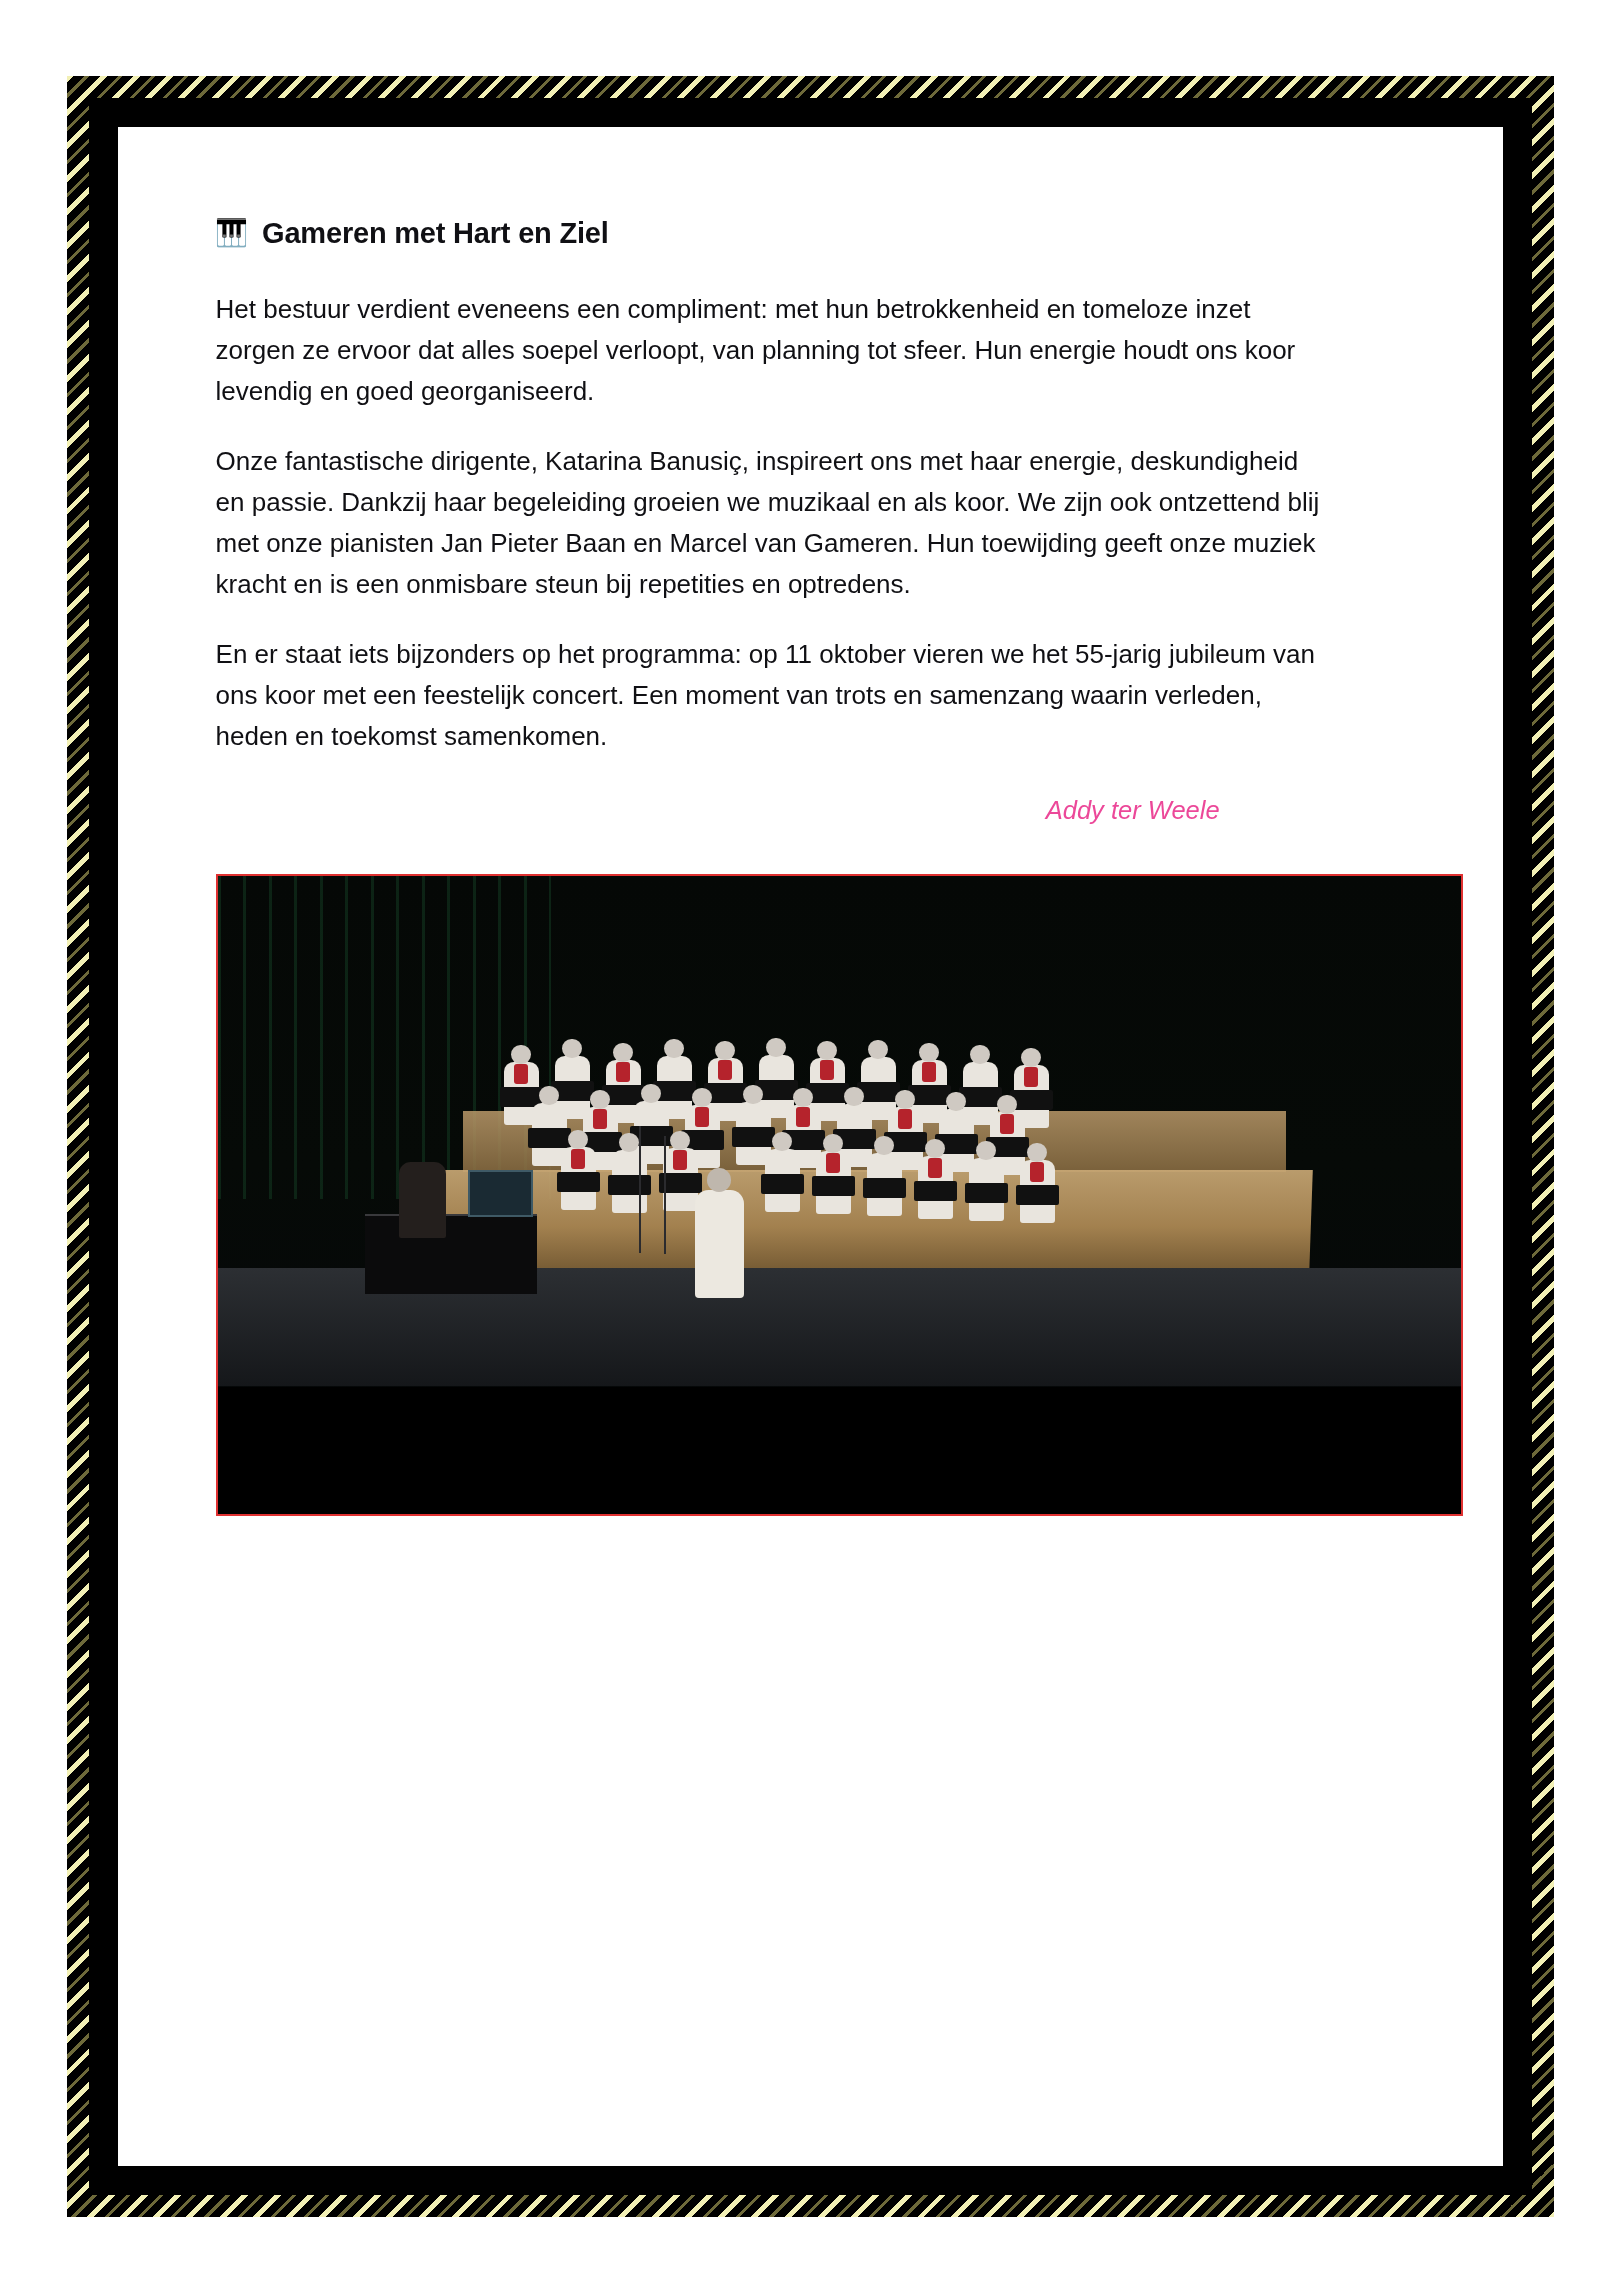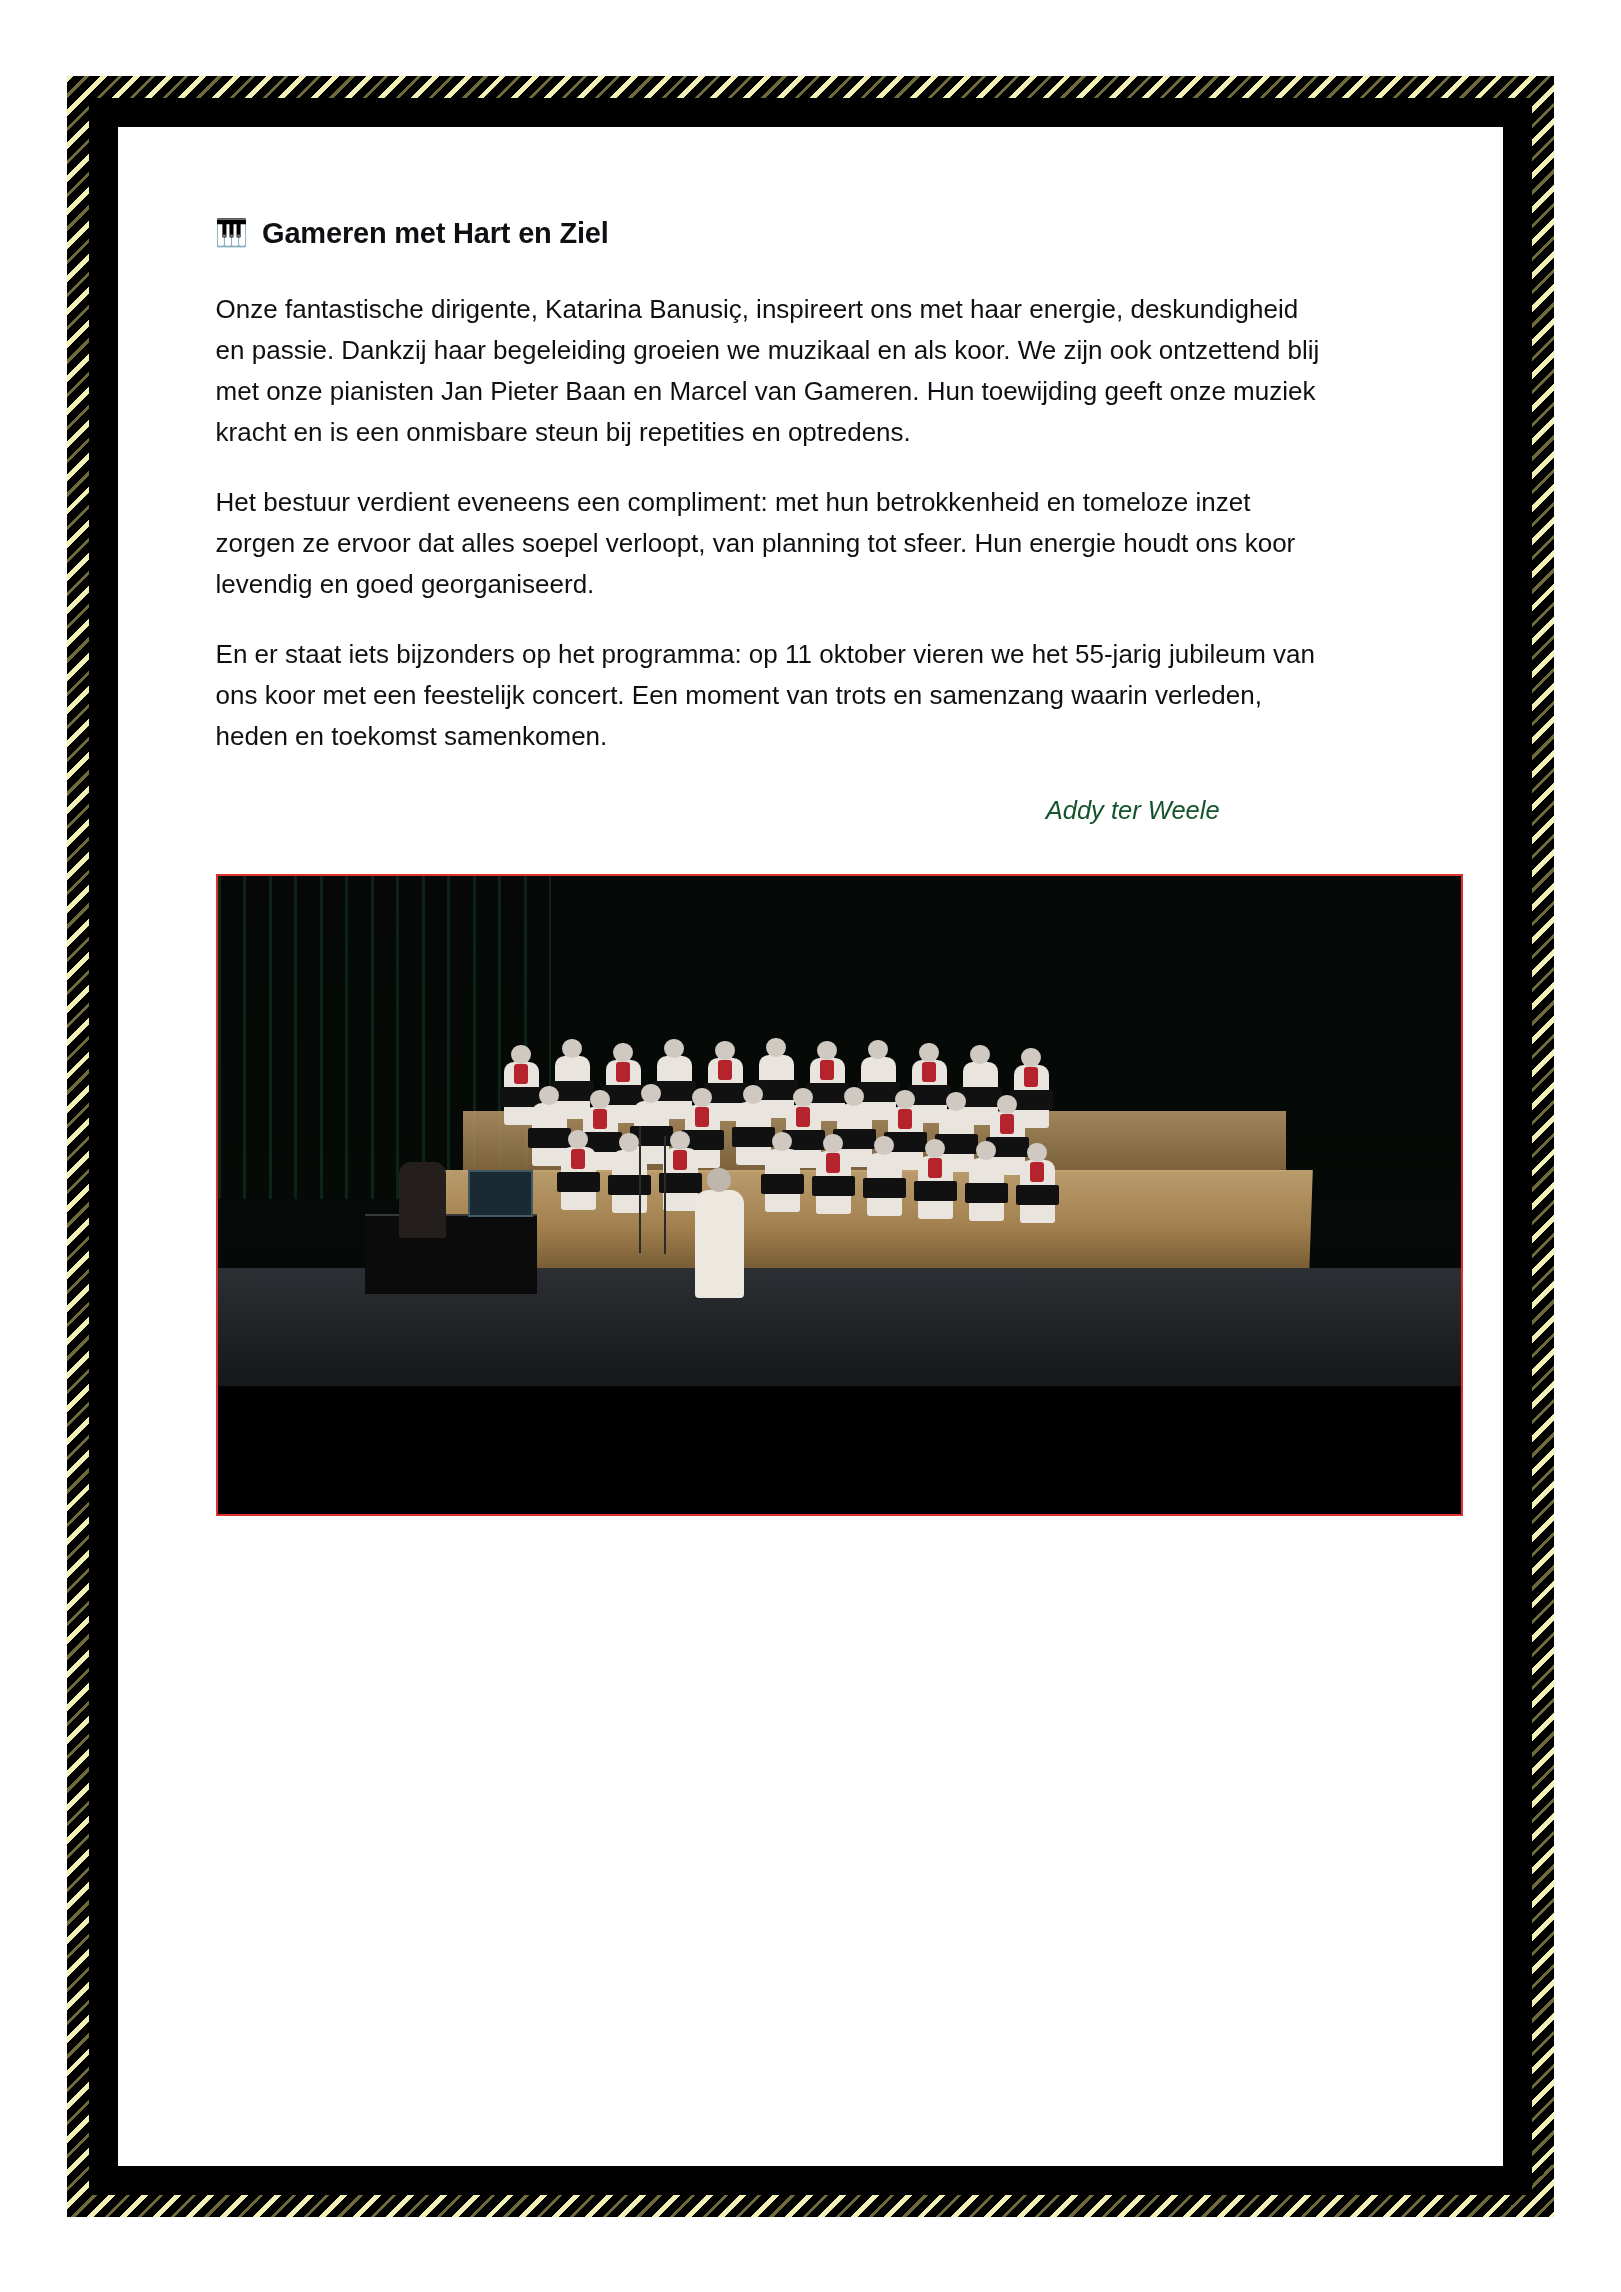--- a/index.html
+++ b/index.html
@@ -103,21 +103,21 @@
     color: #101014;
     max-width: 1108px;
   }
 
   .signature {
     font-size: 25.5px;
     font-style: italic;
     text-align: right;
     margin: 39px 0 0 0;
     padding-right: 211px;
-    color: #14532d;
+    color: #ec4899;
   }
 
   
   .photo-frame {
     margin: 49px 0 0 0;
     width: 1247px;
     height: 642px;
     border: 2px solid #e03131;
     box-sizing: border-box;
     position: relative;
@@ -282,22 +282,22 @@
       <div class="border-inner">
         <div class="sheet">
 
           <div class="content">
 
             <h1 class="doc-title">
               <span class="note-icon">🎹</span>
               <span>Gameren met Hart en Ziel</span>
             </h1>
 
+            <p class="body-par">Het bestuur verdient eveneens een compliment: met hun betrokkenheid en tomeloze inzet zorgen ze ervoor dat alles soepel verloopt, van planning tot sfeer. Hun energie houdt ons koor levendig en goed georganiseerd.</p>
             <p class="body-par">Onze fantastische dirigente, Katarina Banusiç, inspireert ons met haar energie, deskundigheid en passie. Dankzij haar begeleiding groeien we muzikaal en als koor. We zijn ook ontzettend blij met onze pianisten Jan Pieter Baan en Marcel van Gameren. Hun toewijding geeft onze muziek kracht en is een onmisbare steun bij repetities en optredens.</p>
-            <p class="body-par">Het bestuur verdient eveneens een compliment: met hun betrokkenheid en tomeloze inzet zorgen ze ervoor dat alles soepel verloopt, van planning tot sfeer. Hun energie houdt ons koor levendig en goed georganiseerd.</p>
             <p class="body-par">En er staat iets bijzonders op het programma: op 11 oktober vieren we het 55-jarig jubileum van ons koor met een feestelijk concert. Een moment van trots en samenzang waarin verleden, heden en toekomst samenkomen.</p>
 
             <p class="signature">Addy ter Weele</p>
 
             <div class="photo-frame">
               <div class="stage">
                 <div class="curtain"></div>
 
                 <div class="riser2"></div>
                 <div class="riser"></div>

